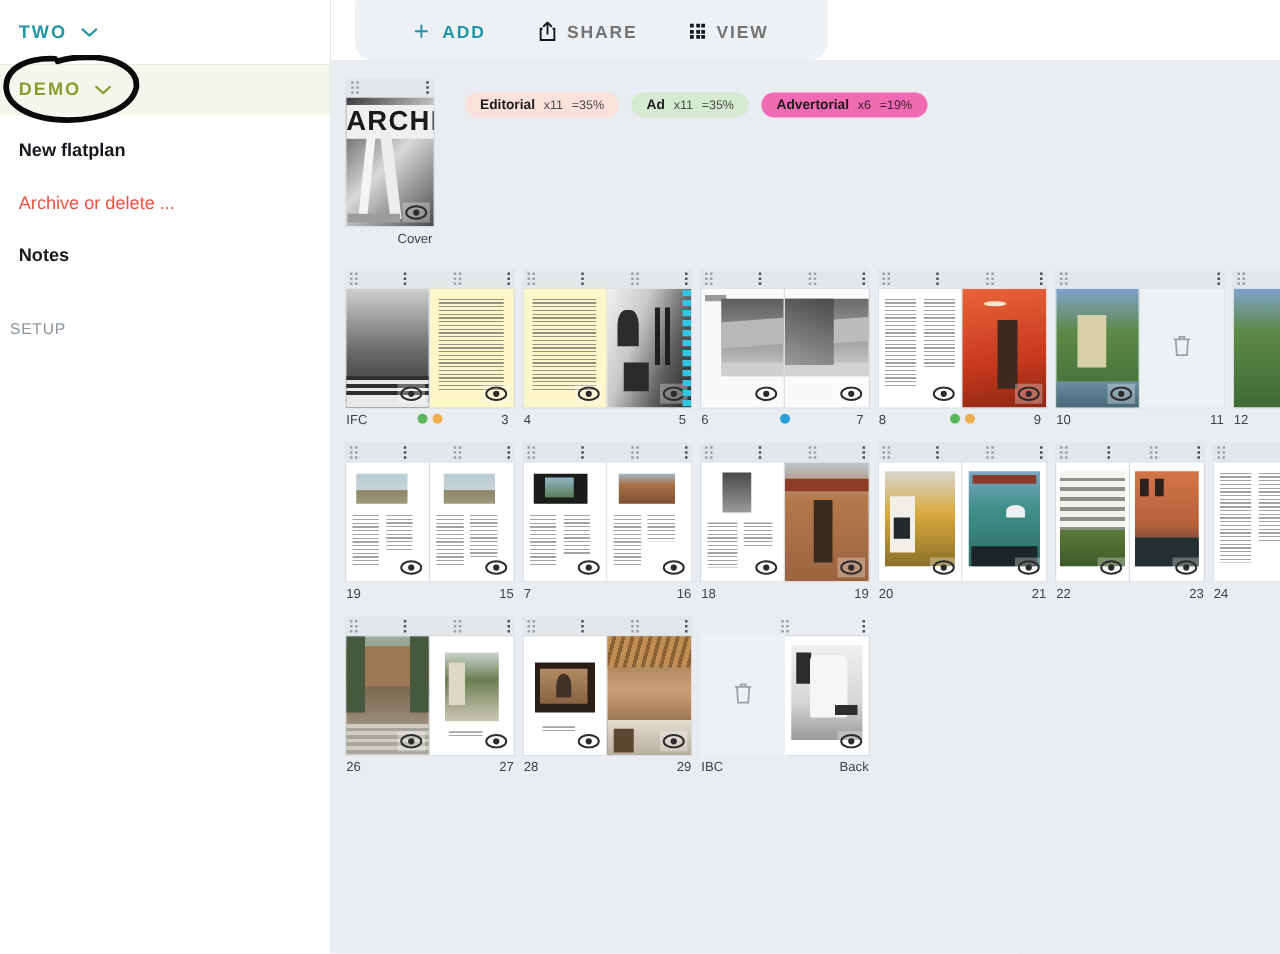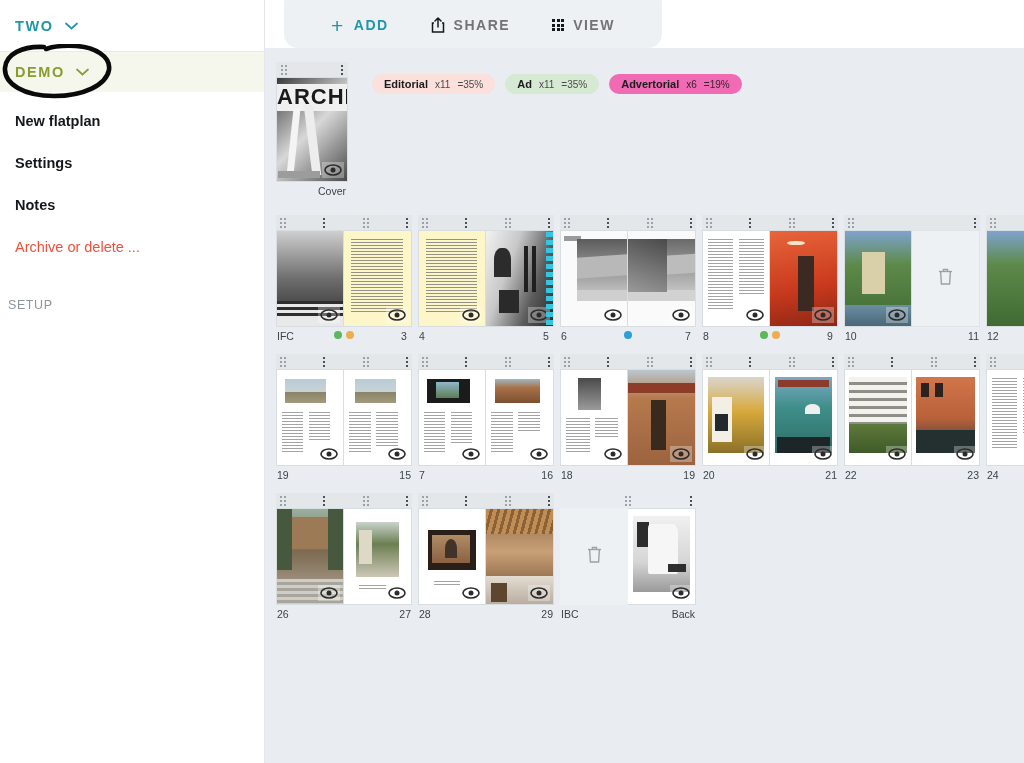--- a/index.html
+++ b/index.html
@@ -187,28 +187,25 @@
         <svg width="13" height="8" viewBox="0 0 13 8">
             <path d="M1 1.5 L6.5 6.5 L12 1.5" stroke="currentColor" stroke-width="1.7" fill="none" stroke-linecap="round"></path>
           </svg>
       </span>
     </div>
 
     <div class="nav-list">
       <div class="nav-item bold">
         <span>New flatplan</span>
       </div>
-      <div class="nav-item">
-        <span>Settings</span>
+      <div class="nav-item danger">
+        <span>Archive or delete ...</span>
       </div>
       <div class="nav-item">
         <span>Notes</span>
-      </div>
-      <div class="nav-item danger">
-        <span>Archive or delete ...</span>
       </div>
     </div>
 
     <div class="section-head">SETUP</div>
 
 
     <div class="annot">
       <svg width="112" height="56" viewBox="0 0 112 56">
         <path d="M42 3 C20 2, 4 10, 3 24 C2 40, 22 52, 52 52 C82 52, 104 41, 107 26 C109 12, 92 3, 74 2 C64 1.5, 52 2, 44 5" fill="none" stroke="#0a0a0a" stroke-width="4.6" stroke-linecap="round" stroke-linejoin="round"></path>
       </svg>
@@ -858,21 +855,21 @@
                   </svg>
               </div>
             </div>
           </div>
           <div class="labels">
             <span class="lbl-l">20</span>
             <span class="lbl-r">21</span>
           </div>
         </div>
 
-        <div class="spread" style="width:136px">
+        <div class="spread" style="width:120px">
           <div class="spread-handles" style="padding:0 4px">
             <span class="dots6">
                 <i></i>
                 <i></i>
                 <i></i>
                 <i></i>
                 <i></i>
                 <i></i>
               </span>
             <span class="dots3">

